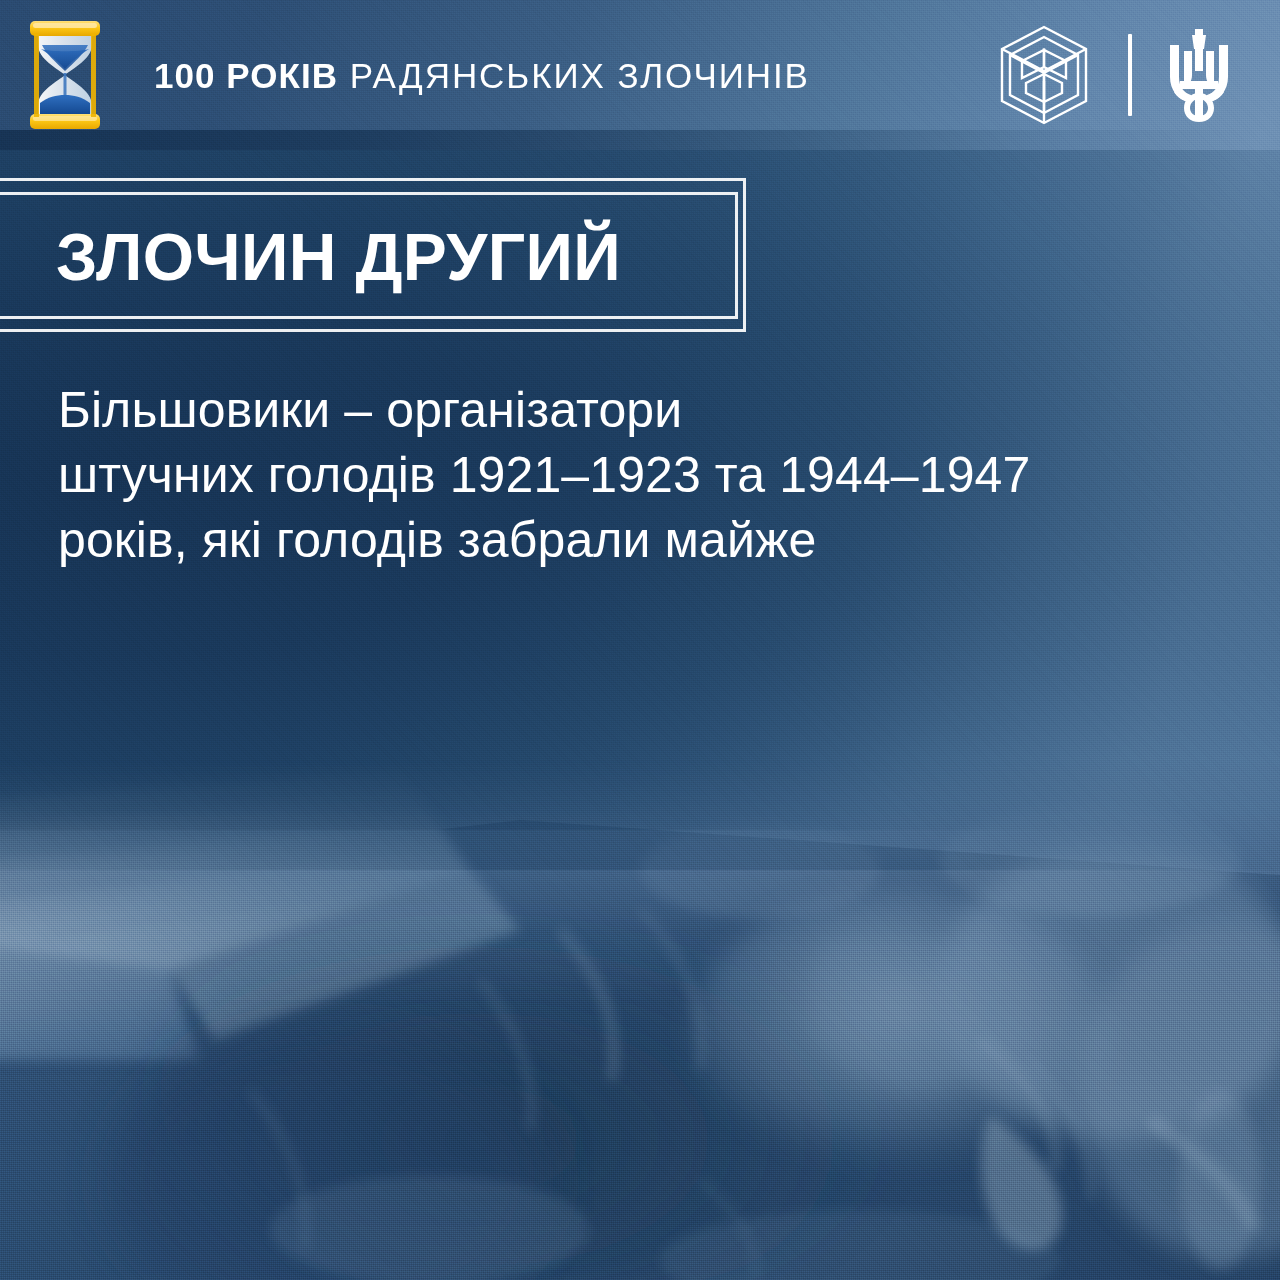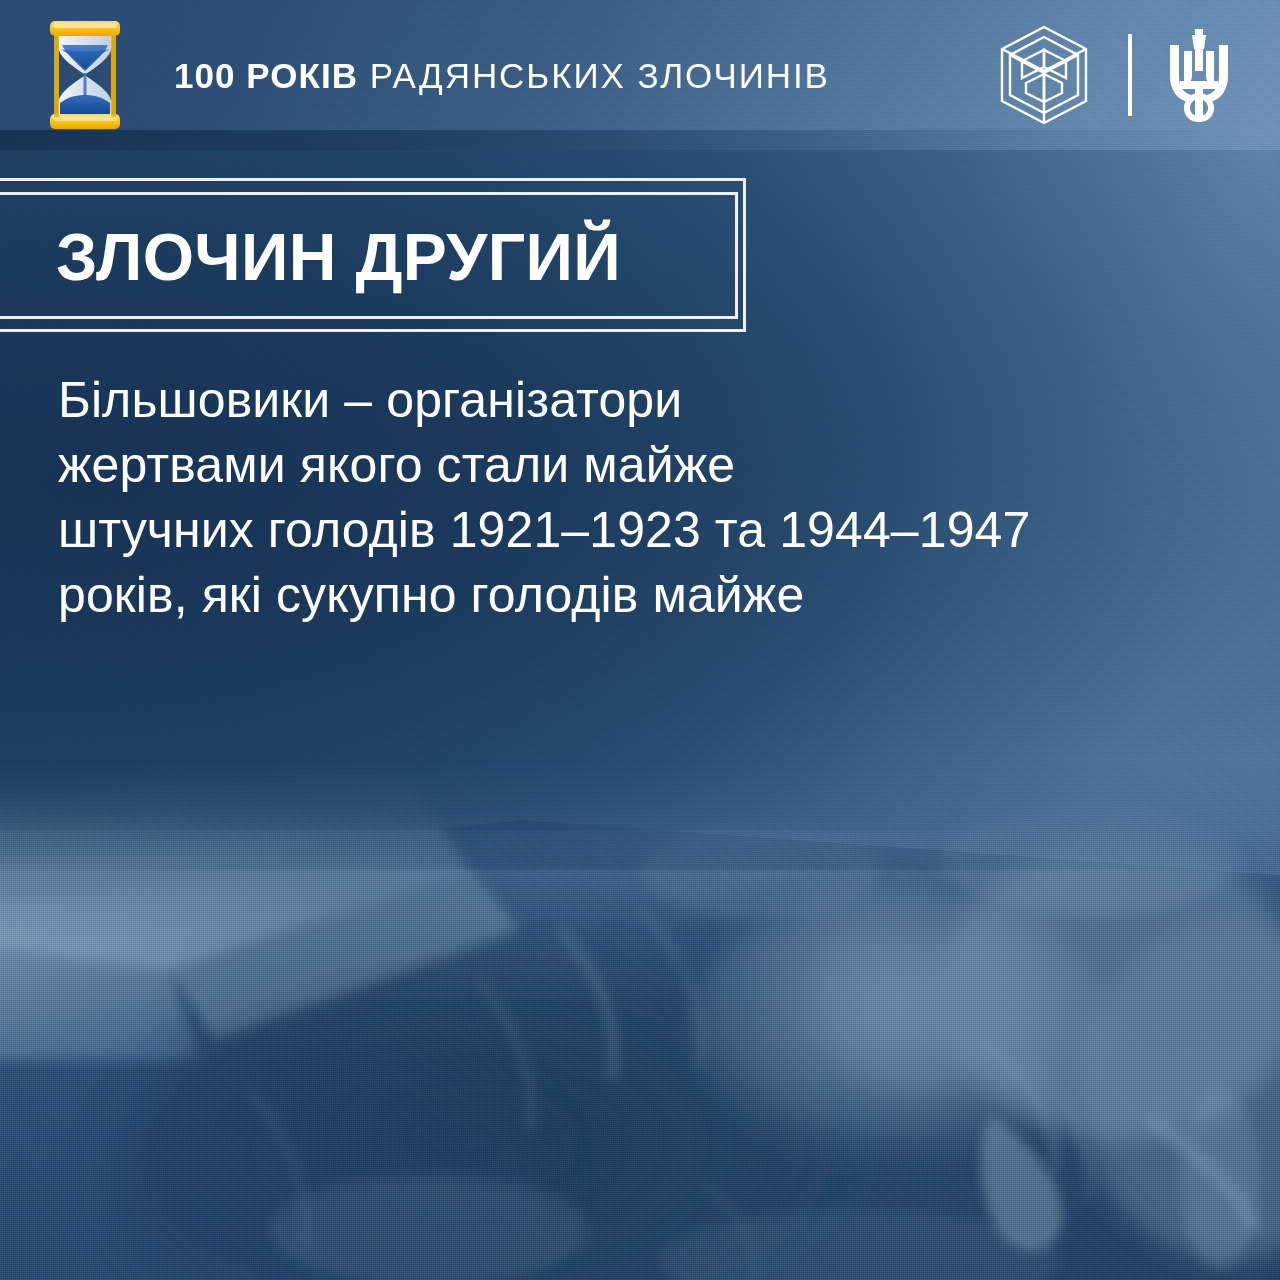--- a/index.html
+++ b/index.html
@@ -95,21 +95,21 @@
       repeating-linear-gradient(90deg, rgba(255,255,255,0.14) 0 1px, rgba(0,0,0,0.14) 1px 2px);
   }
 
   
   .header {
     position: absolute;
     left: 0; right: 0; top: 0;
     height: 150px;
     display: flex;
     align-items: center;
-    padding: 0 22px 0 42px;
+    padding: 0 22px 0 22px;
     box-sizing: border-box;
   }
   .hourglass {
     width: 86px; height: 112px;
     flex: 0 0 auto;
     margin-right: 46px;
   }
   .header-title {
     font-size: 35px;
     letter-spacing: 0.055em;
@@ -162,21 +162,21 @@
     color: #ffffff;
     letter-spacing: 0.005em;
     line-height: 1;
     white-space: nowrap;
   }
 
   
   .body-text {
     position: absolute;
     left: 58px;
-    top: 368px;
+    top: 378px;
     width: 1180px;
     color: #ffffff;
     font-size: 50px;
     line-height: 65px;
     font-weight: 400;
     letter-spacing: 0.002em;
   }
   .body-text p { margin: 0; white-space: nowrap; }
 </style>
 </head>
@@ -374,18 +374,17 @@
   </div>
 
   <div class="title-block">
     <div class="frame-outer"></div>
     <div class="frame-inner"></div>
     <div class="title-text">ЗЛОЧИН ДРУГИЙ</div>
   </div>
 
   <div class="body-text">
     <p>Більшовики – організатори</p>
-    <p>жертвами якого стали майже</p>
     <p>штучних голодів 1921–1923 та 1944–1947</p>
-    <p>років, які сукупно голодів майже</p>
+    <p>років, які голодів забрали майже</p>
   </div>
 
 </div>
 
 </body></html>

